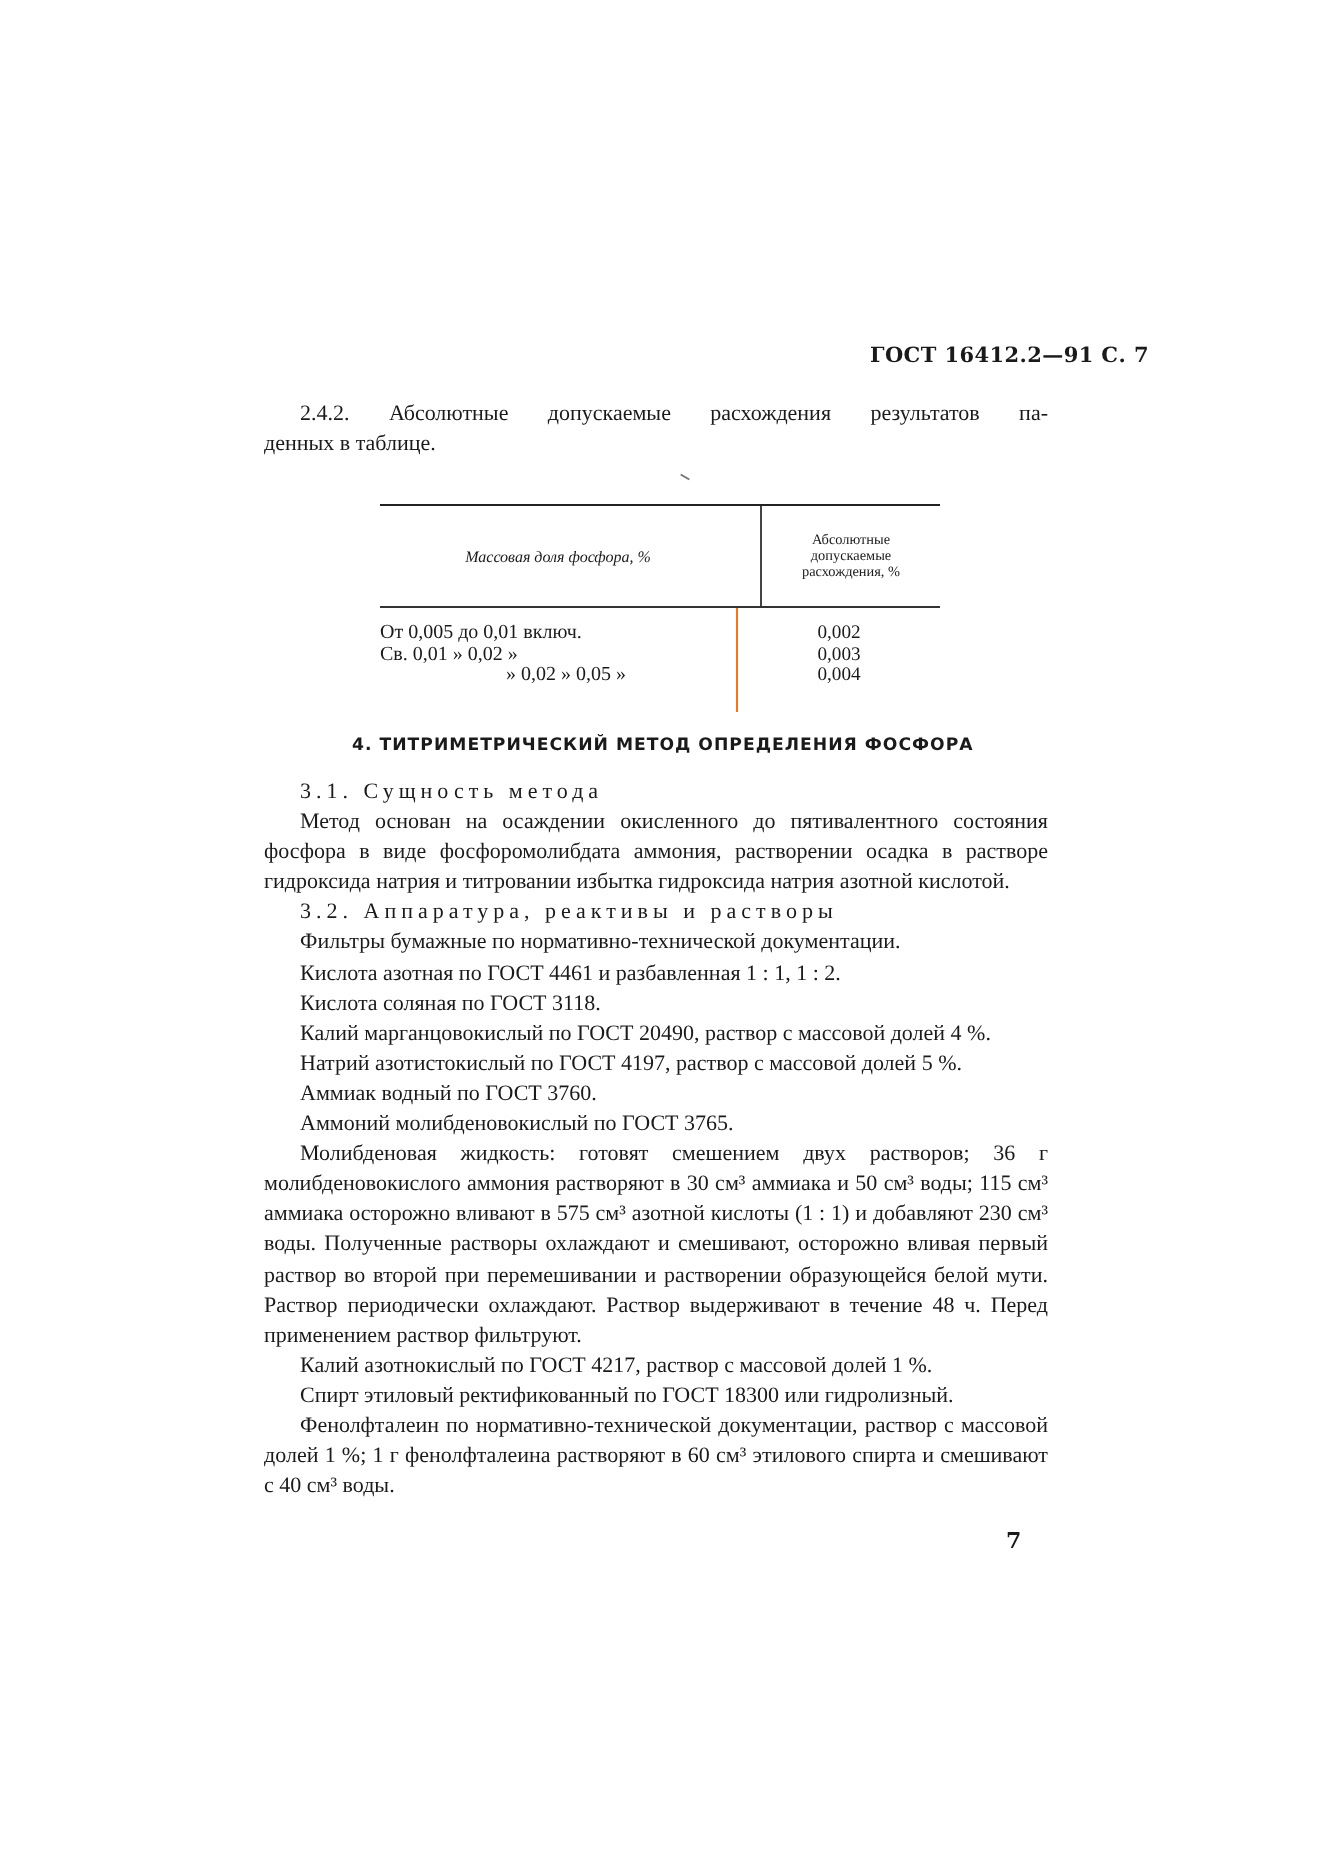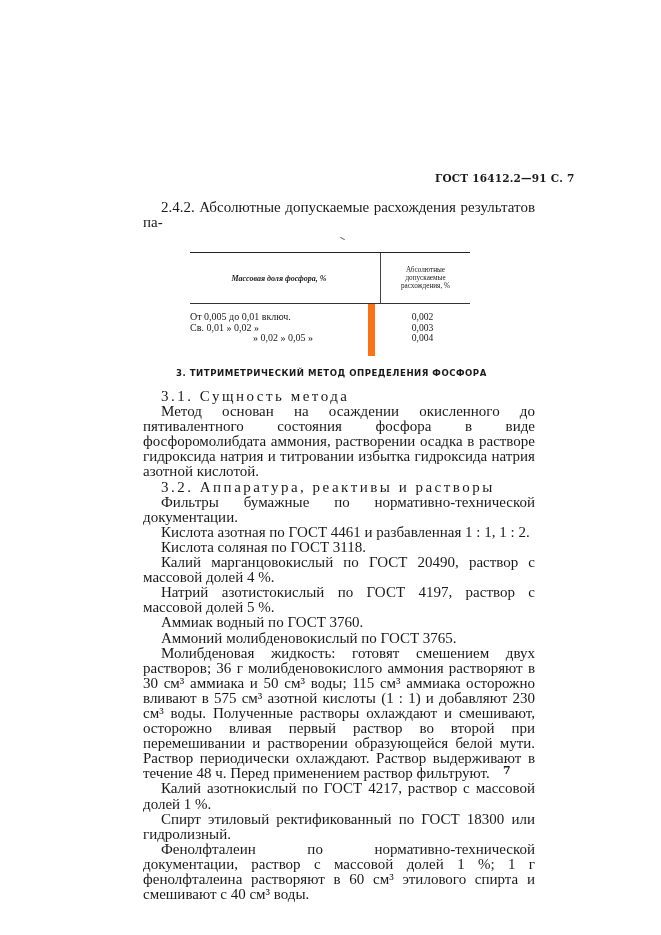--- a/index.html
+++ b/index.html
@@ -5,51 +5,52 @@
   html, body { margin:0; padding:0; }
   body {
     width:661px; height:935px; background:#ffffff; position:relative; overflow:hidden;
     font-family: "DejaVu Serif", "Liberation Serif", serif; color:#1a1a1a;
   }
   .page-header {
     position:absolute; left:435px; top:172px; font-family:"DejaVu Serif", serif;
     font-weight:bold; font-size:10.5px; letter-spacing:0.2px;
   }
   .text {
-    position:absolute; left:143px; width:392px; font-size:15px; line-height:15.1px;
+    position:absolute; left:132px; width:392px; font-size:11px; line-height:15.1px;
     text-align:justify; font-family:"Liberation Serif", serif;
   }
   .p { text-indent:18px; margin:0; }
   .p-noind { margin:0; }
   .spaced { letter-spacing:2.5px; }
   .section-title {
     position:absolute; left:176px; top:368px; font-family:"DejaVu Sans", sans-serif;
     font-weight:bold; font-size:8.6px; letter-spacing:0.5px;
   }
   .table {
     position:absolute; left:190px; top:252px; width:280px;
     font-family:"Liberation Serif", serif;
   }
   .t-top { border-top:1.5px solid #222; }
   .t-head { display:flex; height:50px; border-bottom:1.5px solid #333; }
-  .t-h1 { width:178px; display:flex; align-items:center; justify-content:center; font-size:8px; font-style:italic;font-weight:bold; }
+  .t-h1 { width:178px; display:flex; align-items:center; justify-content:center; font-size:8px; font-style:italic; }
   .t-h2 { flex:1; border-left:1px solid #444; display:flex; align-items:center; justify-content:center; text-align:center; font-size:7.2px; line-height:8px;margin-left:12px; }
   .t-body { display:flex; height:52px; }
   .t-c1 { width:178px; font-size:10px; line-height:10.5px; padding-top:8px; }
-  .t-c2 { flex:1; border-left:7px solid #f97316; text-align:center; font-size:9.6px; line-height:10.5px; padding-top:8px; }
+  .t-c2 { flex:1; border-left:1px solid #f97316; text-align:center; font-size:9.6px; line-height:10.5px; padding-top:8px; }
   .page-number { position:absolute; left:503px; top:764px; font-weight:bold; font-size:11px; font-family:"DejaVu Serif", serif; }
   .tick { position:absolute; left:340px; top:238px; width:5px; height:1px; background:#777; transform:rotate(30deg); }
 </style>
 </head>
 <body>
 
 <div class="page-header">ГОСТ 16412.2—91 С. 7</div>
 
 <div class="text" style="top:200px;">
   <p class="p" style="text-align:justify;text-align-last:justify;">2.4.2. Абсолютные допускаемые расхождения результатов па-</p>
+  <p class="p-noind">денных в таблице.</p>
 </div>
 <div class="tick"></div>
 
 <div class="table">
   <div class="t-top"></div>
   <div class="t-head">
     <div class="t-h1">Массовая доля фосфора, %</div>
     <div class="t-h2" style="padding:0 12px;">Абсолютные допускаемые расхождения, %</div>
   </div>
   <div class="t-body">
@@ -59,21 +60,21 @@
       <div style="padding-left:8px;text-align:center;">» 0,02 » 0,05 »</div>
     </div>
     <div class="t-c2">
       <div>0,002</div>
       <div>0,003</div>
       <div>0,004</div>
     </div>
   </div>
 </div>
 
-<div class="section-title">3. ТИТРИМЕТРИЧЕСКИЙ МЕТОД ОПРЕДЕЛЕНИЯ ФОСФОРА</div>
+<div class="section-title">4. ТИТРИМЕТРИЧЕСКИЙ МЕТОД ОПРЕДЕЛЕНИЯ ФОСФОРА</div>
 
 <div class="text" style="top:389px;">
   <p class="p spaced">3.1. Сущность метода</p>
   <p class="p">Метод основан на осаждении окисленного до пятивалентного состояния фосфора в виде фосфоромолибдата аммония, растворении осадка в растворе гидроксида натрия и титровании избытка гидроксида натрия азотной кислотой.</p>
   <p class="p spaced">3.2. Аппаратура, реактивы и растворы</p>
   <p class="p">Фильтры бумажные по нормативно-технической документации.</p>
   <p class="p">Кислота азотная по ГОСТ 4461 и разбавленная 1 : 1, 1 : 2.</p>
   <p class="p">Кислота соляная по ГОСТ 3118.</p>
   <p class="p">Калий марганцовокислый по ГОСТ 20490, раствор с массовой долей 4 %.</p>
   <p class="p">Натрий азотистокислый по ГОСТ 4197, раствор с массовой долей 5 %.</p>

